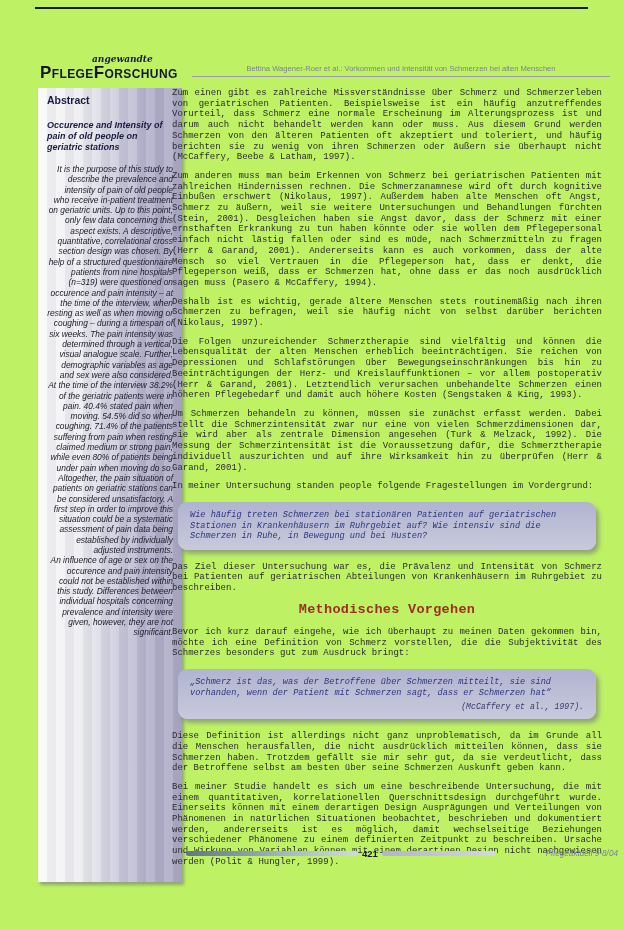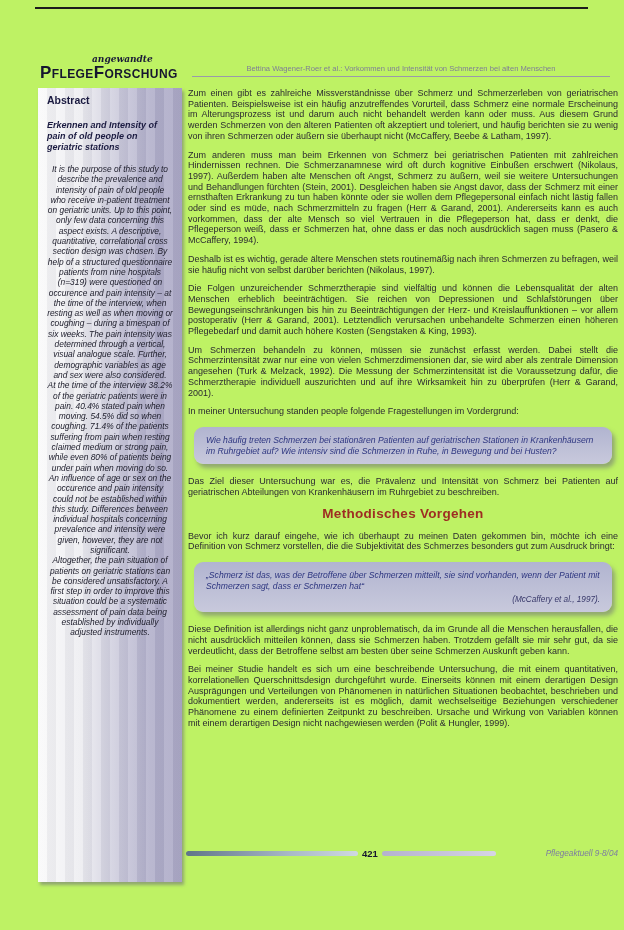--- a/index.html
+++ b/index.html
@@ -46,24 +46,24 @@
   .sidebar h2 {
     font-size: 10.5px; font-weight: bold; color: #1a1a40;
     margin-bottom: 14px;
   }
   .sidebar h3 {
     font-size: 9px; font-weight: bold; font-style: italic; color: #1a1a40;
     line-height: 11px; margin-bottom: 11px;
   }
   .sidebar p {
     font-size: 8.4px; font-style: italic; color: #20202e;
-    line-height: 10.3px; text-align: center;
+    line-height: 10.3px; text-align: right;
   }
   
-  .main-col { position: absolute; left: 188px; top: 88px; width: 430px; }
+  .main-col { position: absolute; left: 172px; top: 88px; width: 430px; font-family: Liberation Mono, monospace; }
   .main-col p.body {
     font-size: 9px; line-height: 10.7px; text-align: justify;
     color: #2b2b30; margin-bottom: 8px;
   }
   .callout {
     margin: 10px 6px 12px 6px;
     background: linear-gradient(to bottom, #b1b4d0, #c8c9dc);
     border-radius: 9px;
     box-shadow: 3px 4px 4px rgba(108,108,122,0.55);
     padding: 8px 12px;
@@ -116,25 +116,25 @@
   <div class="top-rule"></div>
 
   <div class="logo-block">
     <span class="logo-over">angewandte</span>
     <span class="logo-main">PflegeForschung</span>
   </div>
   <div class="running-title">Bettina Wagener-Roer et al.: Vorkommen und Intensität von Schmerzen bei alten Menschen</div>
 
   <aside class="sidebar">
     <h2>Abstract</h2>
-    <h3>Erkennen and Intensity of pain of old people on geriatric stations</h3>
+    <h3>Occurence and Intensity of pain of old people on geriatric stations</h3>
     <p>It is the purpose of this study to describe the prevalence and intensity of pain of old people who receive in-patient treatment on geriatric units. Up to this point, only few data concerning this aspect exists. A descriptive, quantitative, correlational cross section design was chosen. By help of a structured questionnaire patients from nine hospitals (n=319) were questioned on occurence and pain intensity – at the time of the interview, when resting as well as when moving or coughing – during a timespan of six weeks. The pain intensity was determined through a vertical, visual analogue scale. Further, demographic variables as age and sex were also considered.</p>
     <p>At the time of the interview 38.2% of the geriatric patients were in pain. 40.4% stated pain when moving. 54.5% did so when coughing. 71.4% of the patients suffering from pain when resting claimed medium or strong pain, while even 80% of patients being under pain when moving do so.</p>
+    <p>Altogether, the pain situation of patients on geriatric stations can be considered unsatisfactory. A first step in order to improve this situation could be a systematic assessment of pain data being established by individually adjusted instruments.</p>
     <p>An influence of age or sex on the occurence and pain intensity could not be established within this study. Differences between individual hospitals concerning prevalence and intensity were given, however, they are not significant.</p>
-    <p>Altogether, the pain situation of patients on geriatric stations can be considered unsatisfactory. A first step in order to improve this situation could be a systematic assessment of pain data being established by individually adjusted instruments.</p>
   </aside>
 
   <main class="main-col">
     <p class="body">Zum einen gibt es zahlreiche Missverständnisse über Schmerz und Schmerzerleben von geriatrischen Patienten. Beispielsweise ist ein häufig anzutreffendes Vorurteil, dass Schmerz eine normale Erscheinung im Alterungsprozess ist und darum auch nicht behandelt werden kann oder muss. Aus diesem Grund werden Schmerzen von den älteren Patienten oft akzeptiert und toleriert, und häufig berichten sie zu wenig von ihren Schmerzen oder äußern sie überhaupt nicht (McCaffery, Beebe &amp; Latham, 1997).</p>
     <p class="body">Zum anderen muss man beim Erkennen von Schmerz bei geriatrischen Patienten mit zahlreichen Hindernissen rechnen. Die Schmerzanamnese wird oft durch kognitive Einbußen erschwert (Nikolaus, 1997). Außerdem haben alte Menschen oft Angst, Schmerz zu äußern, weil sie weitere Untersuchungen und Behandlungen fürchten (Stein, 2001). Desgleichen haben sie Angst davor, dass der Schmerz mit einer ernsthaften Erkrankung zu tun haben könnte oder sie wollen dem Pflegepersonal einfach nicht lästig fallen oder sind es müde, nach Schmerzmitteln zu fragen (Herr &amp; Garand, 2001). Andererseits kann es auch vorkommen, dass der alte Mensch so viel Vertrauen in die Pflegeperson hat, dass er denkt, die Pflegeperson weiß, dass er Schmerzen hat, ohne dass er das noch ausdrücklich sagen muss (Pasero &amp; McCaffery, 1994).</p>
     <p class="body">Deshalb ist es wichtig, gerade ältere Menschen stets routinemäßig nach ihren Schmerzen zu befragen, weil sie häufig nicht von selbst darüber berichten (Nikolaus, 1997).</p>
     <p class="body">Die Folgen unzureichender Schmerztherapie sind vielfältig und können die Lebensqualität der alten Menschen erheblich beeinträchtigen. Sie reichen von Depressionen und Schlafstörungen über Bewegungseinschränkungen bis hin zu Beeinträchtigungen der Herz- und Kreislauffunktionen – vor allem postoperativ (Herr &amp; Garand, 2001). Letztendlich verursachen unbehandelte Schmerzen einen höheren Pflegebedarf und damit auch höhere Kosten (Sengstaken &amp; King, 1993).</p>
     <p class="body">Um Schmerzen behandeln zu können, müssen sie zunächst erfasst werden. Dabei stellt die Schmerzintensität zwar nur eine von vielen Schmerzdimensionen dar, sie wird aber als zentrale Dimension angesehen (Turk &amp; Melzack, 1992). Die Messung der Schmerzintensität ist die Voraussetzung dafür, die Schmerztherapie individuell auszurichten und auf ihre Wirksamkeit hin zu überprüfen (Herr &amp; Garand, 2001).</p>
     <p class="body">In meiner Untersuchung standen people folgende Fragestellungen im Vordergrund:</p>
 

